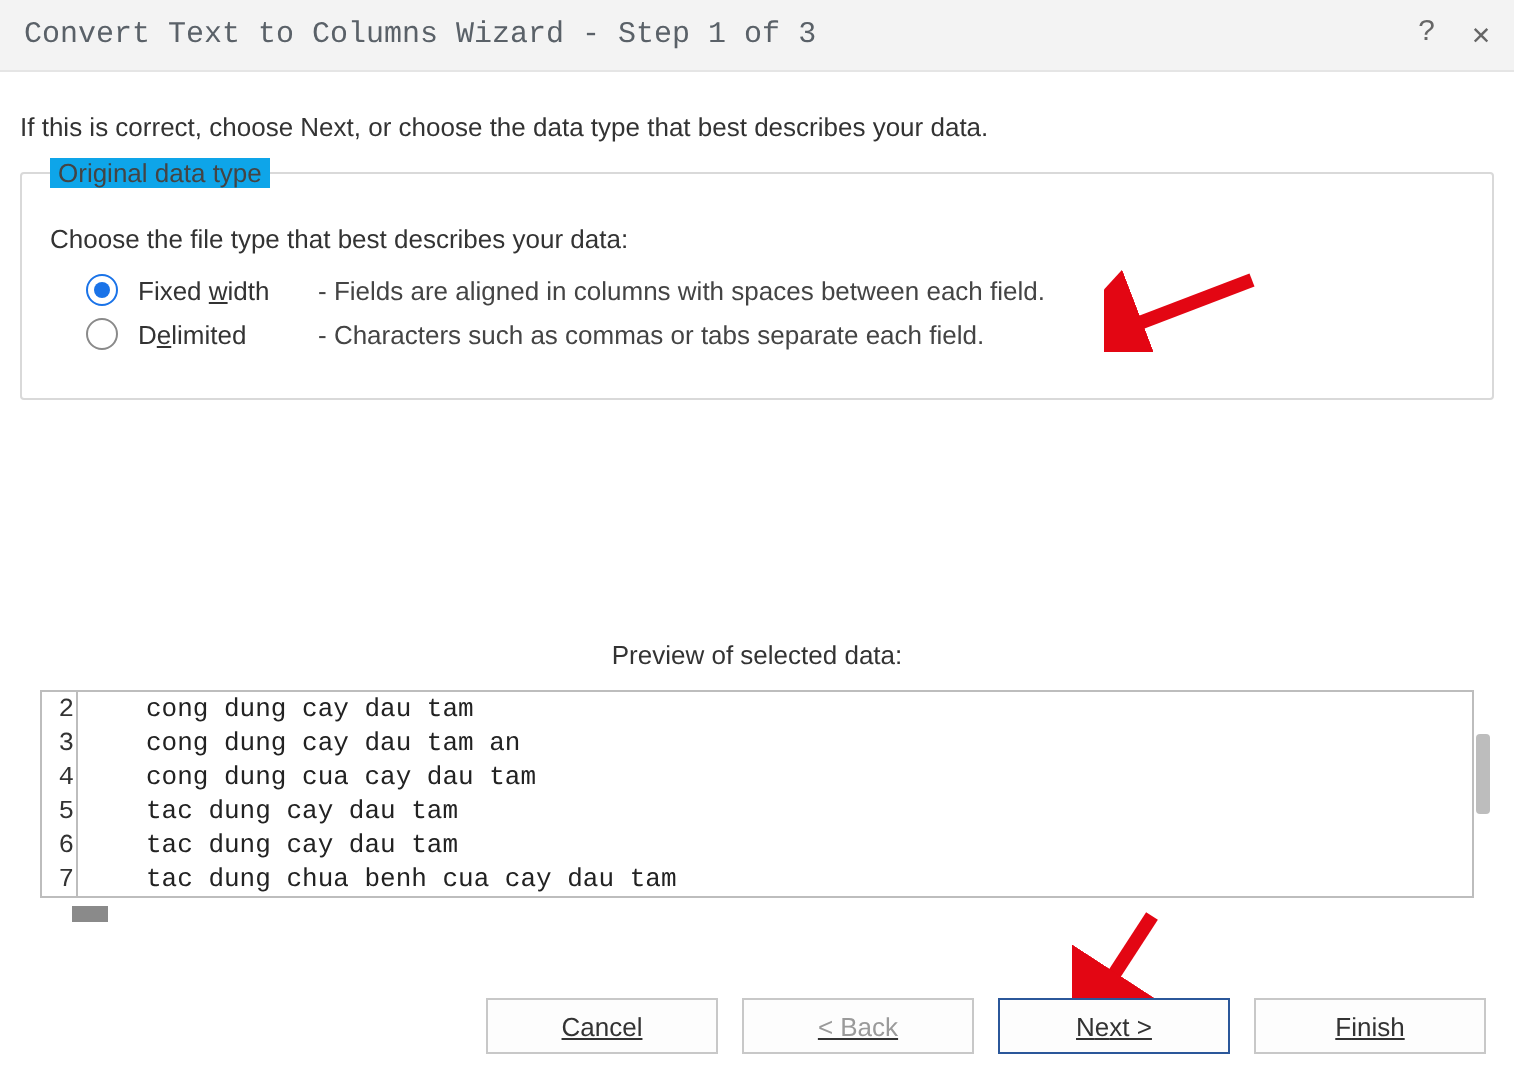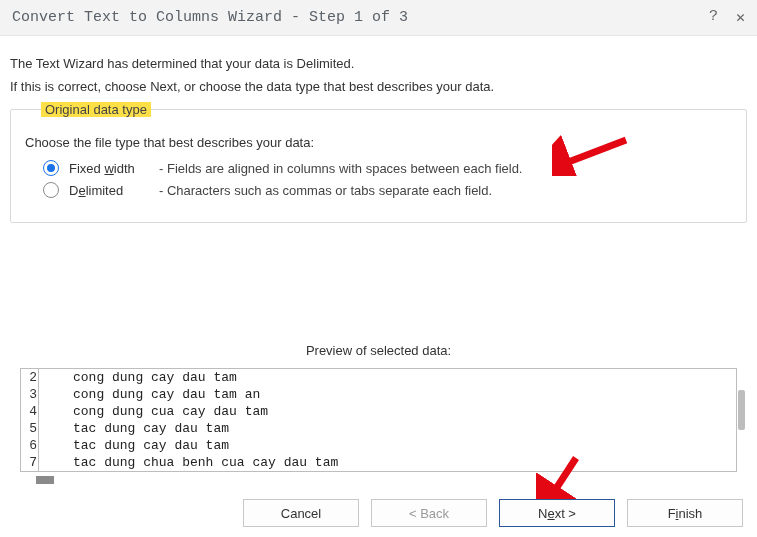--- a/index.html
+++ b/index.html
@@ -4,60 +4,59 @@
 <style>
   * { box-sizing: border-box; margin: 0; padding: 0; }
   html, body { width: 757px; height: 537px; font-family: "Segoe UI", Tahoma, sans-serif; font-size: 13px; color: #333; background: #fff; }
   .titlebar { display: flex; align-items: center; justify-content: space-between; padding: 0 12px; height: 36px; background: #f3f3f3; border-bottom: 1px solid #e5e5e5; font-family: Liberation Mono, monospace; }
   .titlebar .title { font-size: 15px; color: #5a6168; font-weight: 400; }
   .titlebar .controls { display: flex; gap: 18px; color: #666; }
   .titlebar .controls span { cursor: pointer; font-size: 15px; }
   .content { padding: 14px 10px 10px 10px; }
   .intro-line { margin: 6px 0 8px 0; }
   fieldset.group { border: 1px solid #d9d9d9; border-radius: 2px; padding: 14px 14px 18px 14px; margin-top: 8px; }
-  fieldset.group legend { padding: 0 4px; color: #444; font-size: 13px; background: #fde047; margin-left: 16px; }
+  fieldset.group legend { padding: 0 4px; color: #444; font-size: 13px; background: #0ea5e9; }
   .choose-line { margin: 4px 0 10px 0; }
   .radio-row { display: flex; align-items: center; margin: 6px 0 6px 18px; }
   .radio { position: relative; width: 16px; height: 16px; margin-right: 10px; flex: 0 0 auto; }
   .radio-circle { width: 16px; height: 16px; border-radius: 50%; border: 1.5px solid #8a8a8a; background: #fff; display: block; }
   .radio.selected .radio-circle { border: 1.5px solid #1a73e8; }
   .radio.selected .radio-dot { position: absolute; top: 4px; left: 4px; width: 8px; height: 8px; border-radius: 50%; background: #1a73e8; }
   .radio-label { width: 90px; color: #333; cursor: pointer; }
   .radio-desc { color: #444; }
   .under { text-decoration: underline; }
   .preview-label { margin: 120px 0 10px 0; text-align: center; }
   .preview-container { position: relative; margin: 0 10px 0 10px; }
   .preview-box { border: 1px solid #bdbdbd; background: #fff; height: 104px; overflow: hidden; font-family: Consolas, "Courier New", monospace; font-size: 13px; line-height: 17px; position: relative; }
   .preview-inner { position: absolute; top: 0; left: 0; right: 0; }
   .preview-row { display: flex; white-space: pre; }
   .rownum { width: 18px; text-align: right; border-right: 1px solid #bdbdbd; padding-right: 1px; color: #333; background: #fff; }
   .rowtext { padding-left: 2px; color: #222; margin-left: 32px; }
   .vscroll { position: absolute; right: -8px; top: 22px; width: 7px; height: 40px; background: #bdbdbd; border-radius: 2px; }
   .hscroll-track { height: 14px; margin: 2px 10px 0 10px; position: relative; }
   .hthumb { position: absolute; left: 16px; top: 2px; width: 18px; height: 8px; background: #8a8a8a; }
-  .footer { position: absolute; bottom: 10px; right: 14px; display: flex; gap: 12px; }
+  .footer { position: absolute; bottom: 10px; right: 14px; display: flex; gap: 12px; text-decoration: underline; }
   .btn { width: 116px; height: 28px; border: 1px solid #c8c8c8; background: #fdfdfd; cursor: pointer; font-size: 13px; color: #333; display: flex; align-items: center; justify-content: center; }
   .btn.disabled { color: #9a9a9a; }
   .btn.primary { border: 1.5px solid #2b579a; }
   .arrow { position: absolute; pointer-events: none; }
   .arrow svg { display: block; }
 </style>
 </head>
 <body>
 
 <div class="titlebar">
   <div class="title">Convert Text to Columns Wizard - Step 1 of 3</div>
   <div class="controls">
     <span>?</span>
     <span>✕</span>
   </div>
 </div>
 
 <div class="content">
-  <p class="intro-line">The Text Wizard has determined that your data is Delimited.</p>
   <p class="intro-line">If this is correct, choose Next, or choose the data type that best describes your data.</p>
 
   <fieldset class="group">
     <legend>Original data type</legend>
     <p class="choose-line">Choose the file type that best describes your data:</p>
 
     <div class="radio-row">
       <span class="radio selected">
         <span class="radio-circle"></span>
           <span class="radio-dot"></span>

